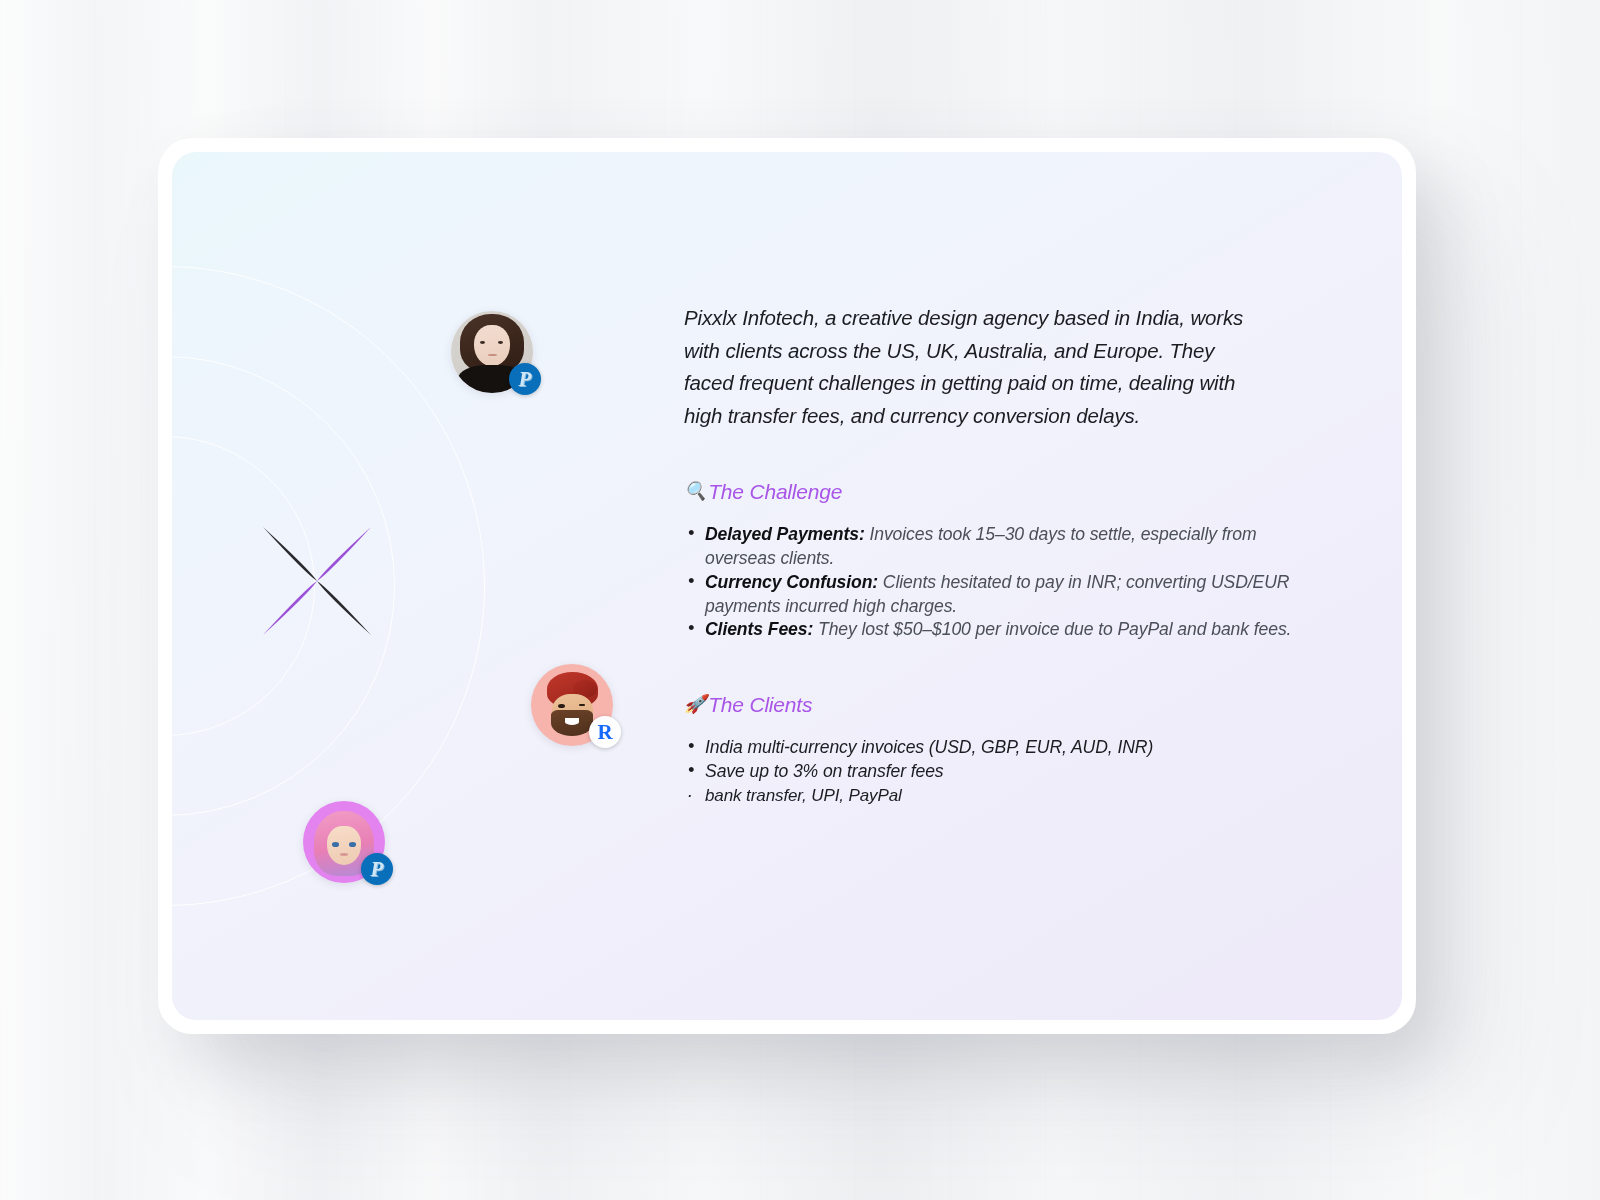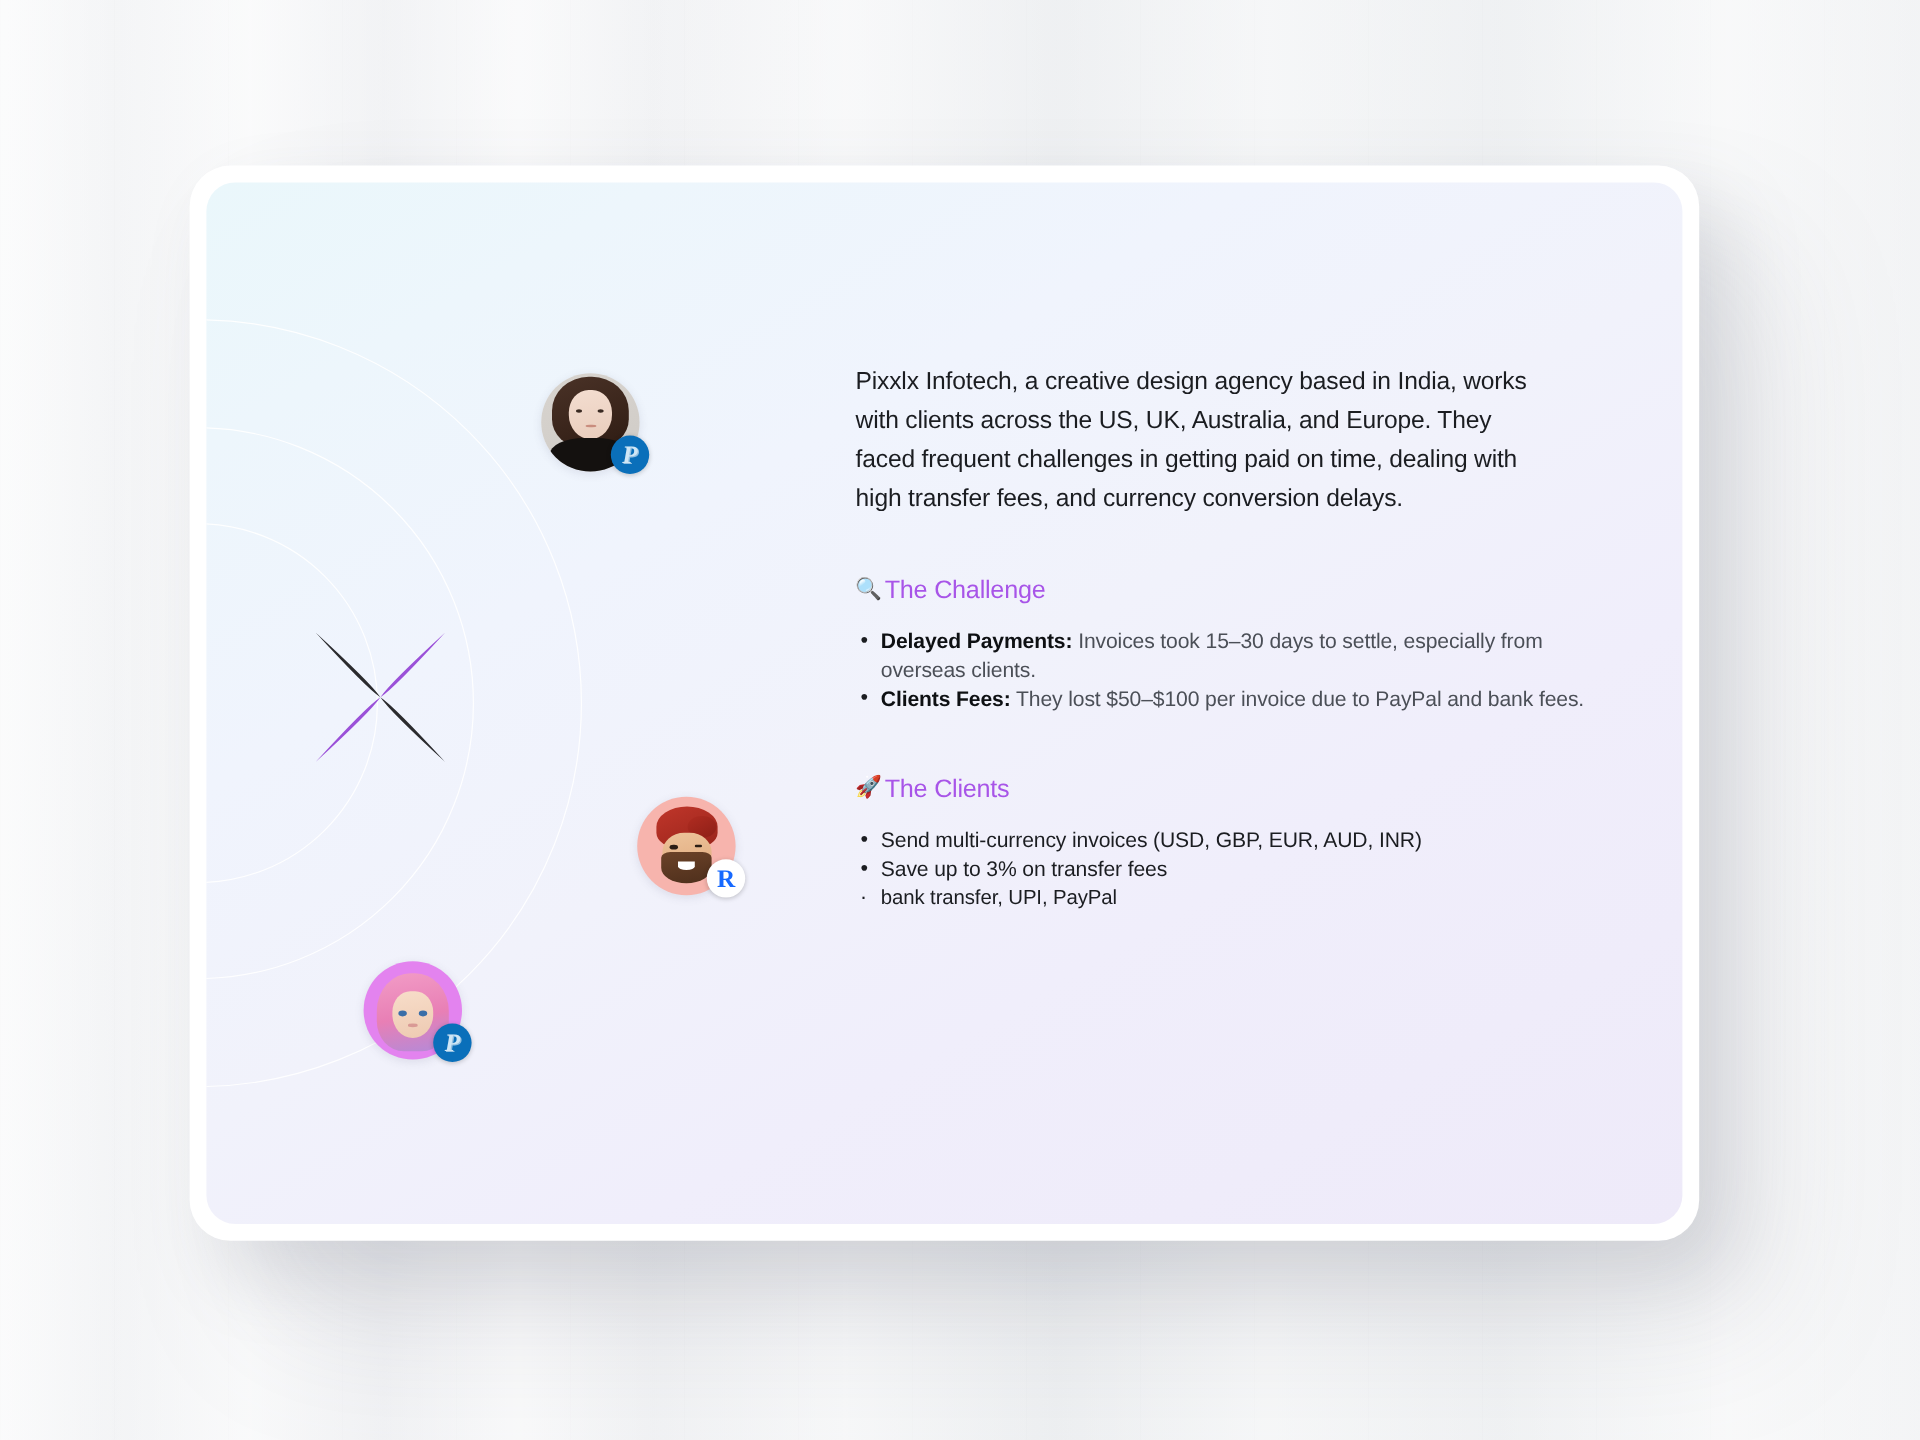--- a/index.html
+++ b/index.html
@@ -172,22 +172,23 @@
     border-radius:46% 46% 52% 52%;
     background:linear-gradient(170deg,#f7ddc9,#eecab2);
   }
   .av3 .eye{ position:absolute; top:50%; width:9%; height:6%; border-radius:50%; background:#3a6ea8; }
   .av3 .eye.l{ left:35%; } .av3 .eye.r{ left:56%; }
   .av3 .lip{ position:absolute; left:45%; top:64%; width:10%; height:3%; border-radius:50%; background:#d99a95; }
 
   
   .content{
     position:absolute;
-    left:541px; top:150px;
+    left:512px; top:150px;
     width:620px;
+    font-style:italic;
   }
   .intro{
     font-size:20.5px;
     line-height:32.5px;
     color:#1b1d21;
     letter-spacing:-0.15px;
     width:570px;
   }
   .sec-head{
     font-size:21px;
@@ -308,30 +309,31 @@
 
       <p class="intro">Pixxlx Infotech, a creative design agency based in India, works with clients across the US, UK, Australia, and Europe. They faced frequent challenges in getting paid on time, dealing with high transfer fees, and currency conversion delays.</p>
 
       <div class="sec-head head-challenge">
         <span class="emo">🔍</span>
         <span>The Challenge</span>
       </div>
 
       <ul class="bullets challenge">
         <li><b>Delayed Payments:</b><span> Invoices took 15–30 days to settle, especially from overseas clients.</span></li>
+        <li><b>Currency Confusion:</b><span> Clients hesitated to pay in INR; converting USD/EUR payments incurred high charges.</span></li>
         <li><b>Clients Fees:</b><span> They lost $50–$100 per invoice due to PayPal and bank fees.</span></li>
       </ul>
 
       <div class="sec-head head-solution">
         <span class="emo">🚀</span>
         <span>The Clients</span>
       </div>
 
       <ul class="bullets solution">
-        <li>Send multi-currency invoices (USD, GBP, EUR, AUD, INR)</li>
+        <li>India multi-currency invoices (USD, GBP, EUR, AUD, INR)</li>
         <li>Save up to 3% on transfer fees</li>
       </ul>
       <div class="cont-line">bank transfer, UPI, PayPal</div>
 
     </div>
 
   </div>
 </div>
 
 </body></html>

